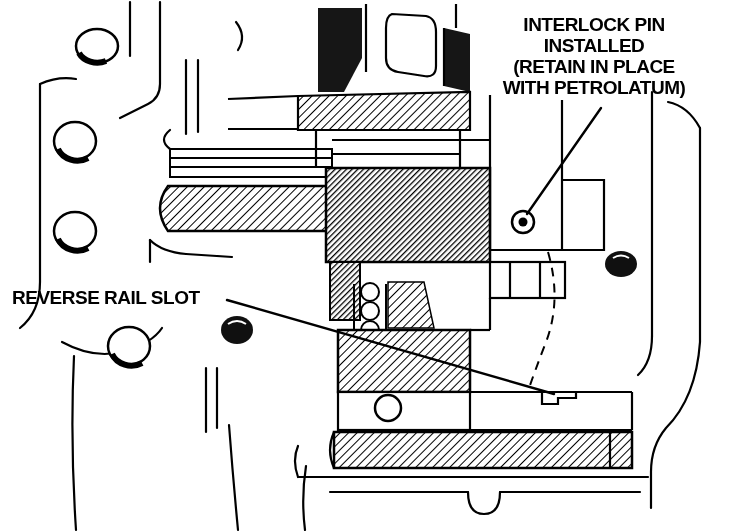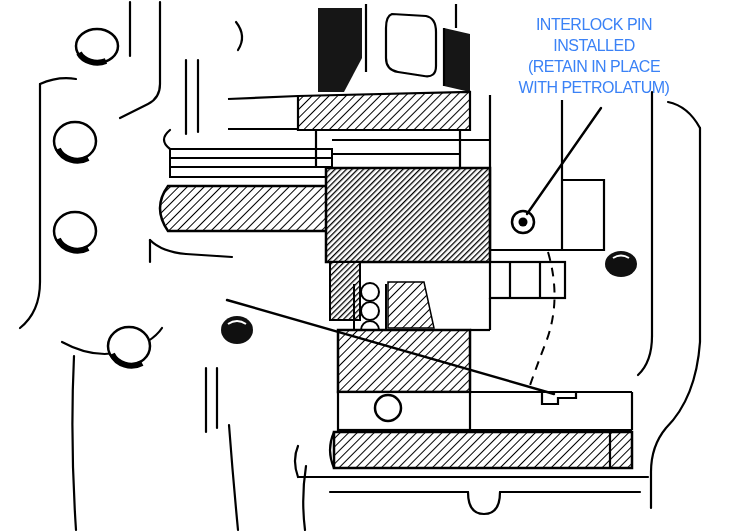--- a/index.html
+++ b/index.html
@@ -6,23 +6,23 @@
   .stage{
     position:relative;
     width:752px;height:532px;
     background:#fff;
     overflow:hidden;
     font-family:"Liberation Sans", sans-serif;
   }
   .stage svg{position:absolute;left:0;top:0;}
   .callout{
     position:absolute;
-    color:#3b82f6;
-    font-weight:normal;
-    font-size:16px;
+    color:#000000;
+    font-weight:bold;
+    font-size:19px;
     line-height:21px;
     letter-spacing:-0.5px;
     white-space:pre-line;
     -webkit-font-smoothing:none;
   }
   .callout.interlock{
     left:486px;top:14px;width:216px;
     text-align:center;
   }
   .callout.reverse{
@@ -171,14 +171,15 @@
       <path d="M601,108 L527,214"></path>
       <path d="M227,300 L554,394"></path>
     </g>
   </svg>
 
   <div class="callout interlock">INTERLOCK PIN
 INSTALLED
 (RETAIN IN PLACE
 WITH PETROLATUM)</div>
 
+  <div class="callout reverse">REVERSE RAIL SLOT</div>
 
 </div>
 
 </body></html>

